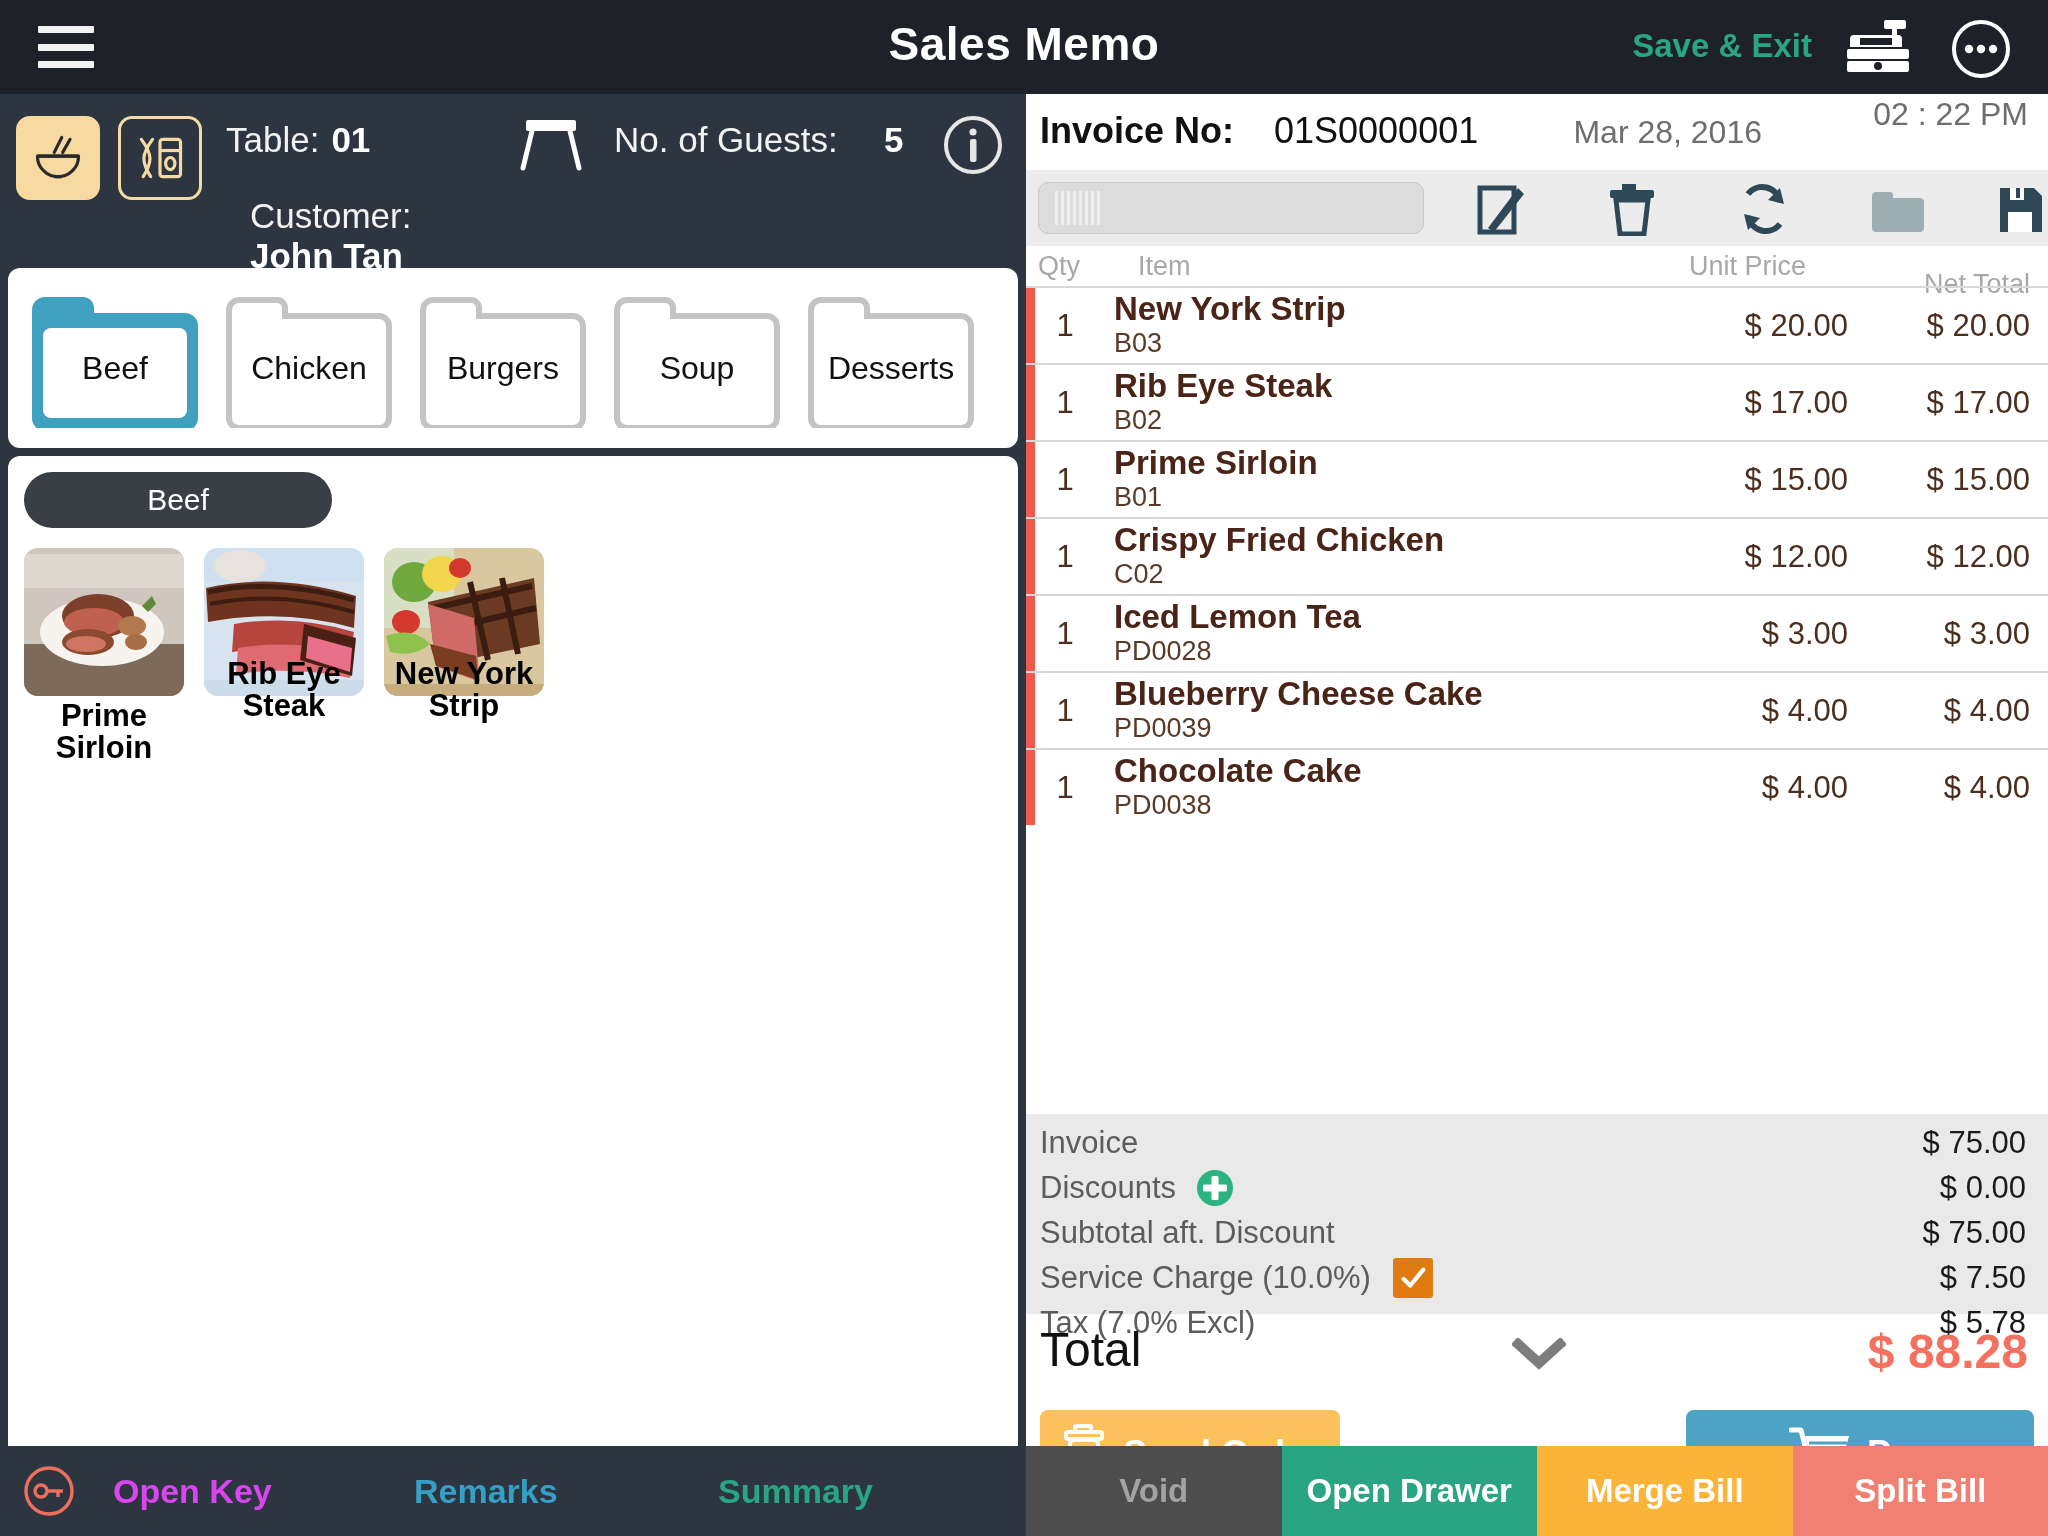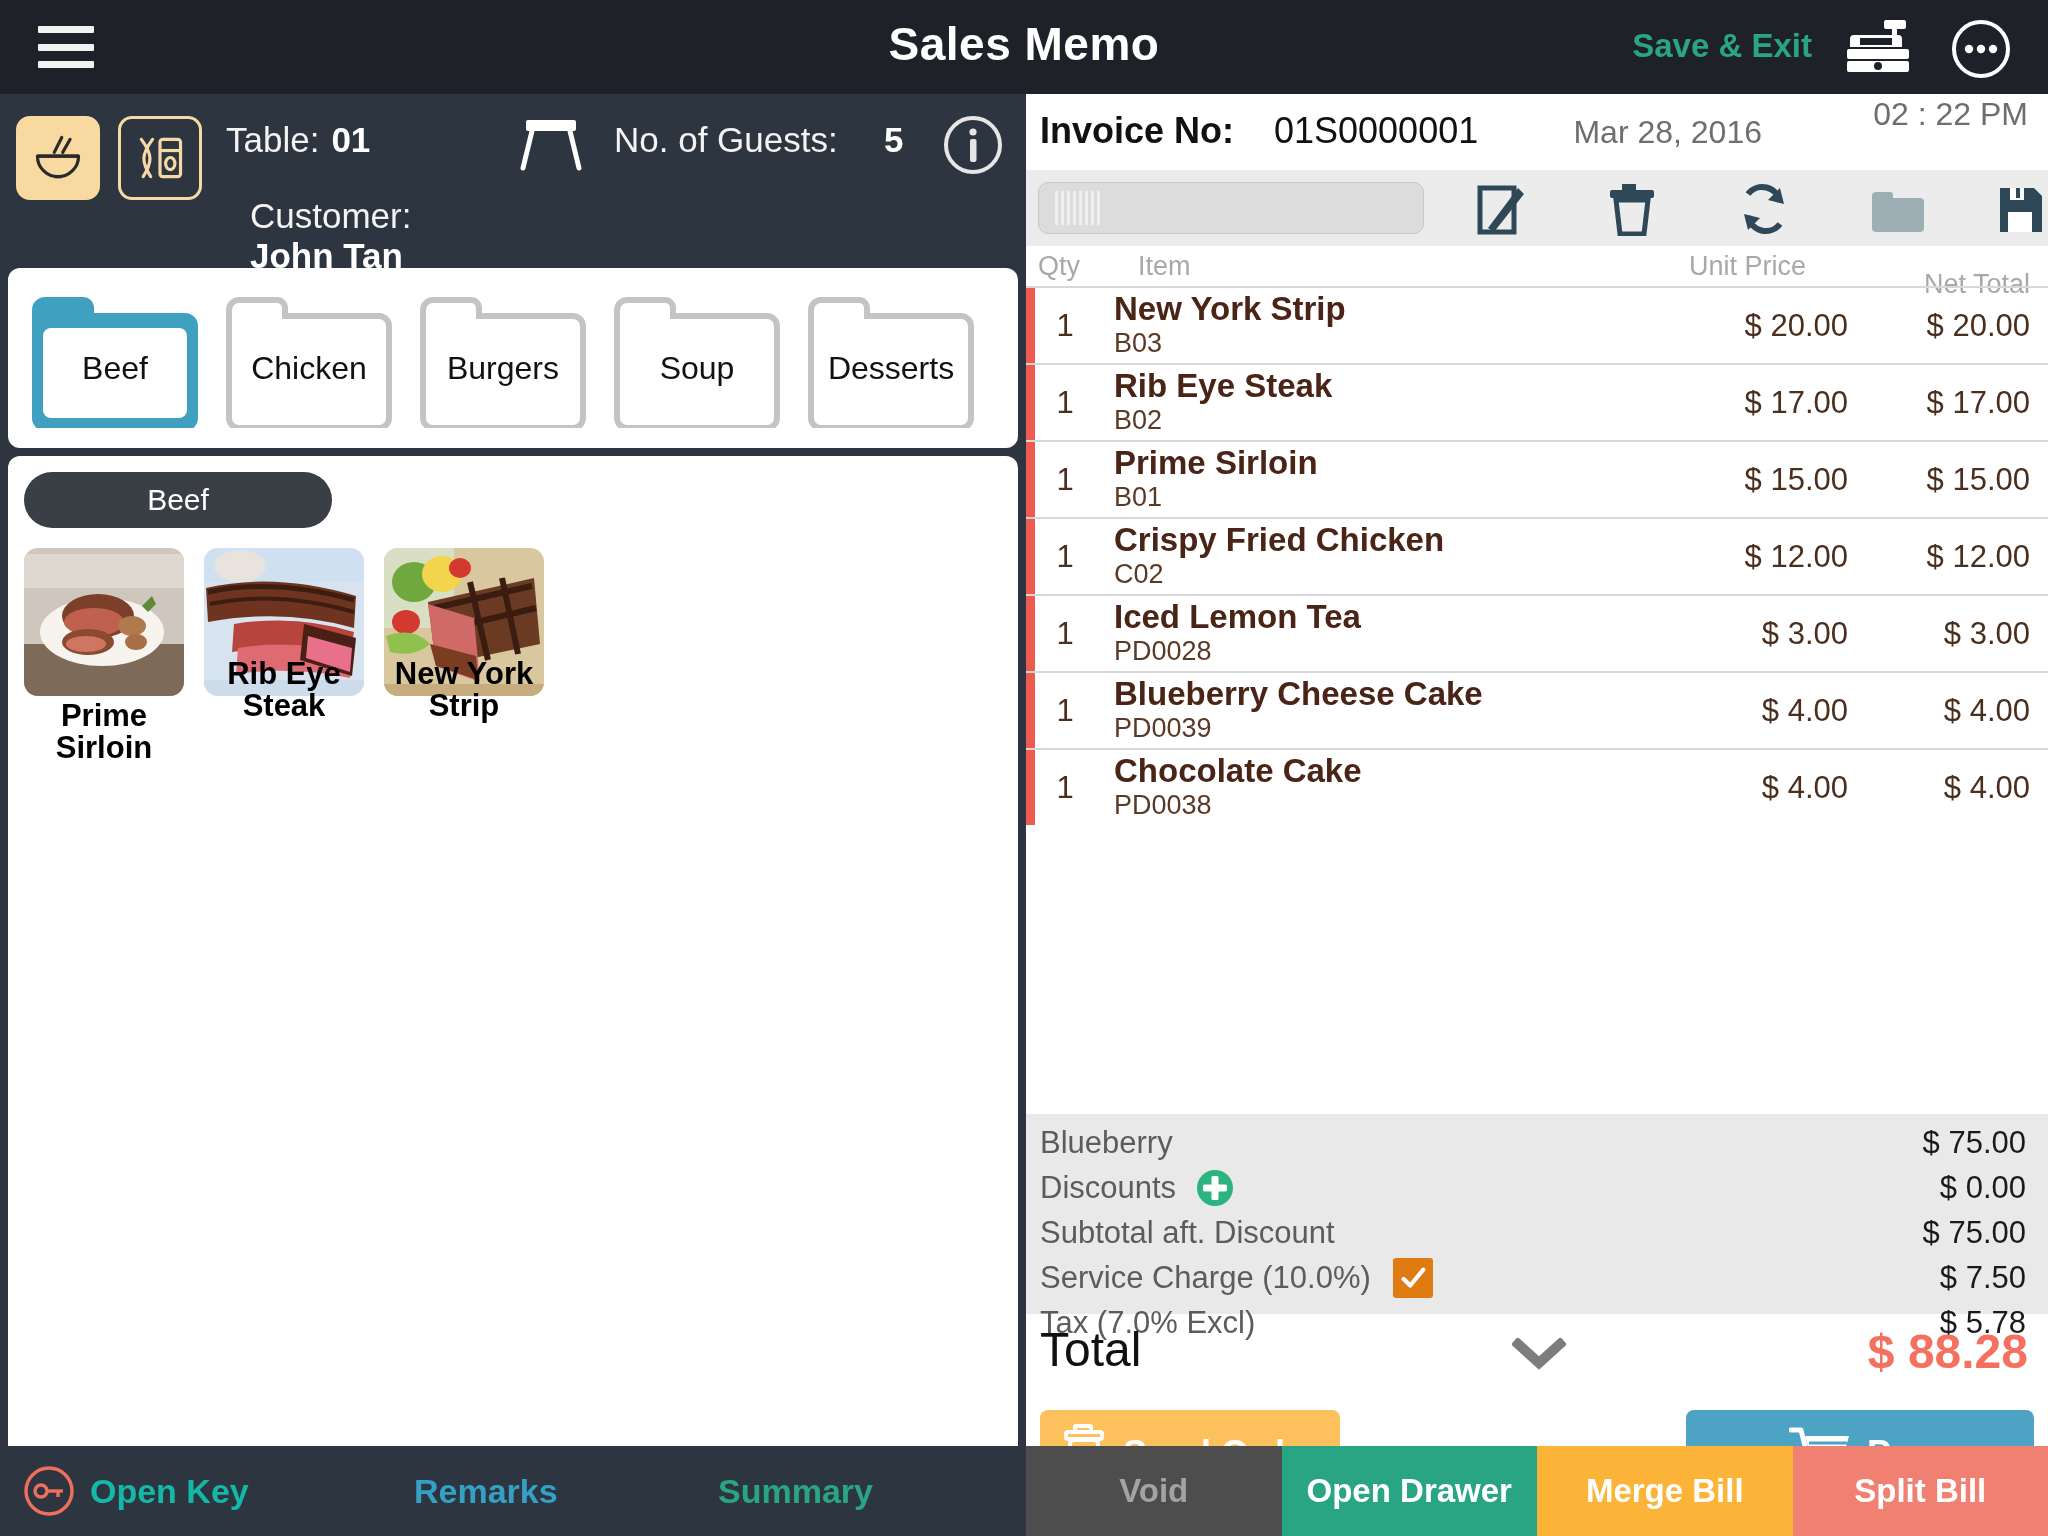--- a/index.html
+++ b/index.html
@@ -81,21 +81,21 @@
     font-size: 31px; font-weight: bold; color: #000; line-height: 1.04;
   }
   .product.one-line .pname { top: 152px; }
   .product.two-line .pname { top: 110px; }
 
   .left-footer {
     position: absolute; left: 0; top: 1446px; width: 1026px; height: 90px;
     background: #2d3640; display: flex; align-items: center;
   }
   .lf-item { font-size: 34px; font-weight: bold; cursor: pointer; display: flex; align-items: center; }
-  .lf-openkey { position: absolute; left: 22px; color: #14b8a6; }
+  .lf-openkey { position: absolute; left: 22px; color: #d946ef; gap: 23px; }
   .lf-remarks { position: absolute; left: 414px; color: #35a0c5; }
   .lf-summary { position: absolute; left: 718px; color: #2aa583; }
   .key-icon { width: 54px; height: 54px; margin-right: 14px; }
 
   
   .right-panel {
     position: absolute; left: 1026px; top: 94px; width: 1022px; height: 1442px;
     background: #ffffff;
   }
   .inv-head { position: relative; height: 76px; border-radius: 10px; }
@@ -519,21 +519,21 @@
           <div class="r-name">Chocolate Cake</div>
           <div class="r-code">PD0038</div>
         </div>
         <div class="r-up">$ 4.00</div>
         <div class="r-nt">$ 4.00</div>
       </div>
     </div>
 
     <div class="summary-box">
       <div class="sum-row">
-        <span class="sum-label">Blueberry</span>
+        <span class="sum-label">Invoice</span>
         <span class="sum-val">$ 75.00</span>
       </div>
       <div class="sum-row">
         <span class="sum-label">Discounts</span>
         <span class="plus-icon">
           <svg viewBox="0 0 38 38" width="38" height="38">
             <circle cx="19" cy="19" r="18" fill="#2bb381"></circle>
             <rect x="15.5" y="7" width="7" height="24" rx="1.5" fill="#fff"></rect>
             <rect x="7" y="15.5" width="24" height="7" rx="1.5" fill="#fff"></rect>
           </svg>

